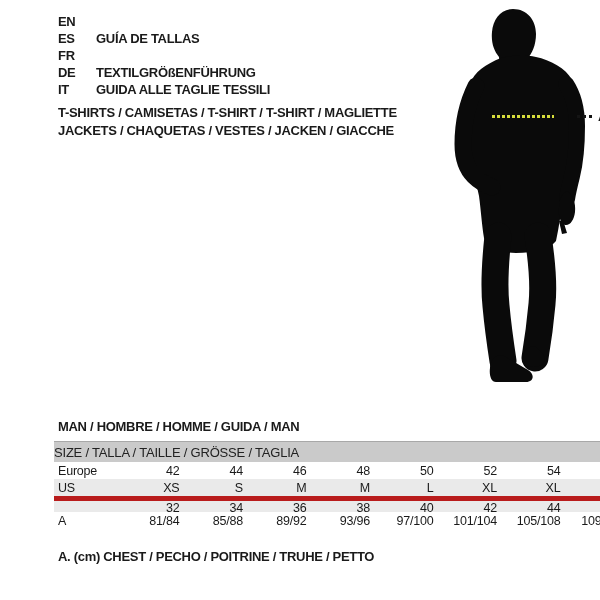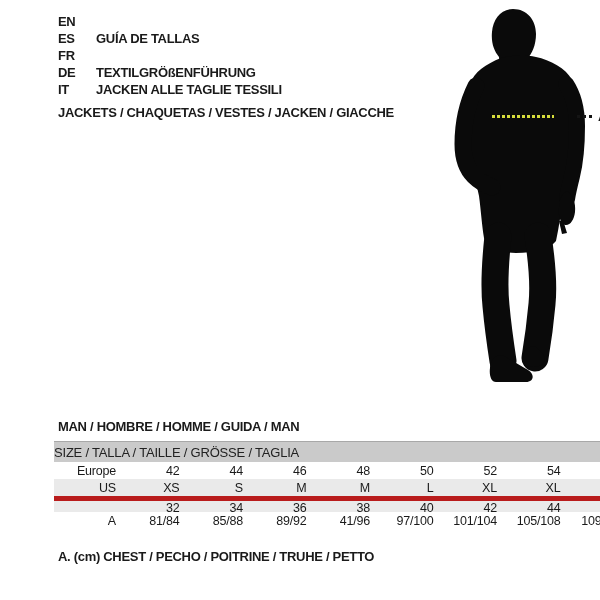--- a/index.html
+++ b/index.html
@@ -24,21 +24,21 @@
   .a-label{position:absolute;left:562px;top:109px;font-size:13px;font-weight:bold;z-index:3;}
   
   .man-title{position:absolute;left:22px;top:419px;font-weight:bold;
     font-size:13px;letter-spacing:-0.3px;}
   
   .table{position:absolute;left:18px;top:441px;width:570px;font-size:12.5px;letter-spacing:-0.2px;}
   .thead{height:21px;background:var(--hdrBg);border-top:1px solid #a8a8a8;
     display:flex;align-items:center;padding-left:0;box-sizing:border-box;font-size:13px;color:#222;}
   .trow{display:grid;grid-template-columns:62px repeat(8,1fr);align-items:center;}
   .trow .cell{text-align:right;}
-  .trow .rlabel{text-align:right;padding-left:4px;}
+  .trow .rlabel{text-align:left;padding-left:4px;}
   .r0{height:17px;}
   .r1{height:17px;background:var(--bandBg);}
   .r2{height:16px;background:var(--bandBg);border-top:5px solid #b91c1c;box-sizing:border-box;}
   .r3{height:18px;}
   
   .footnote{position:absolute;left:22px;top:549px;font-weight:bold;
     font-size:13px;letter-spacing:-0.3px;}
 </style>
 </head>
 <body>
@@ -55,25 +55,26 @@
     </div>
     <div class="lang-row">
       <span class="lang-code">FR</span>
     </div>
     <div class="lang-row">
       <span class="lang-code">DE</span>
       <span>TEXTILGRÖßENFÜHRUNG</span>
     </div>
     <div class="lang-row">
       <span class="lang-code">IT</span>
-      <span>JACKEN ALLE TAGLIE TESSILI</span>
+      <span>GUIDA ALLE TAGLIE TESSILI</span>
     </div>
   </div>
 
   <div class="cats">
+    <div>T-SHIRTS / CAMISETAS / T-SHIRT / T-SHIRT / MAGLIETTE</div>
     <div>JACKETS / CHAQUETAS / VESTES / JACKEN / GIACCHE</div>
   </div>
 
   <svg class="fig-svg" width="160" height="392" viewBox="0 0 160 392" aria-hidden="true">
     <g fill="#0a0a0a" stroke="none">
 
       <path d="M67 3 C81 3 90 14 90 28 C90 39 86 48 81 53 L79 63 L54 63 L53 51 C48 45 45 37 46 26 C47 13 55 3 67 3 Z"></path>
 
       <path d="M55 52
                C40 58 28 66 24 78
@@ -146,21 +147,21 @@
       <span class="cell">42</span>
       <span class="cell">44</span>
       <span class="cell">46</span>
     </div>
 
     <div class="trow r3">
       <span class="rlabel">A</span>
       <span class="cell">81/84</span>
       <span class="cell">85/88</span>
       <span class="cell">89/92</span>
-      <span class="cell">41/96</span>
+      <span class="cell">93/96</span>
       <span class="cell">97/100</span>
       <span class="cell">101/104</span>
       <span class="cell">105/108</span>
       <span class="cell">109/112</span>
     </div>
   </div>
 
   <div class="footnote">A. (cm) CHEST / PECHO / POITRINE / TRUHE / PETTO</div>
 
 </div>

